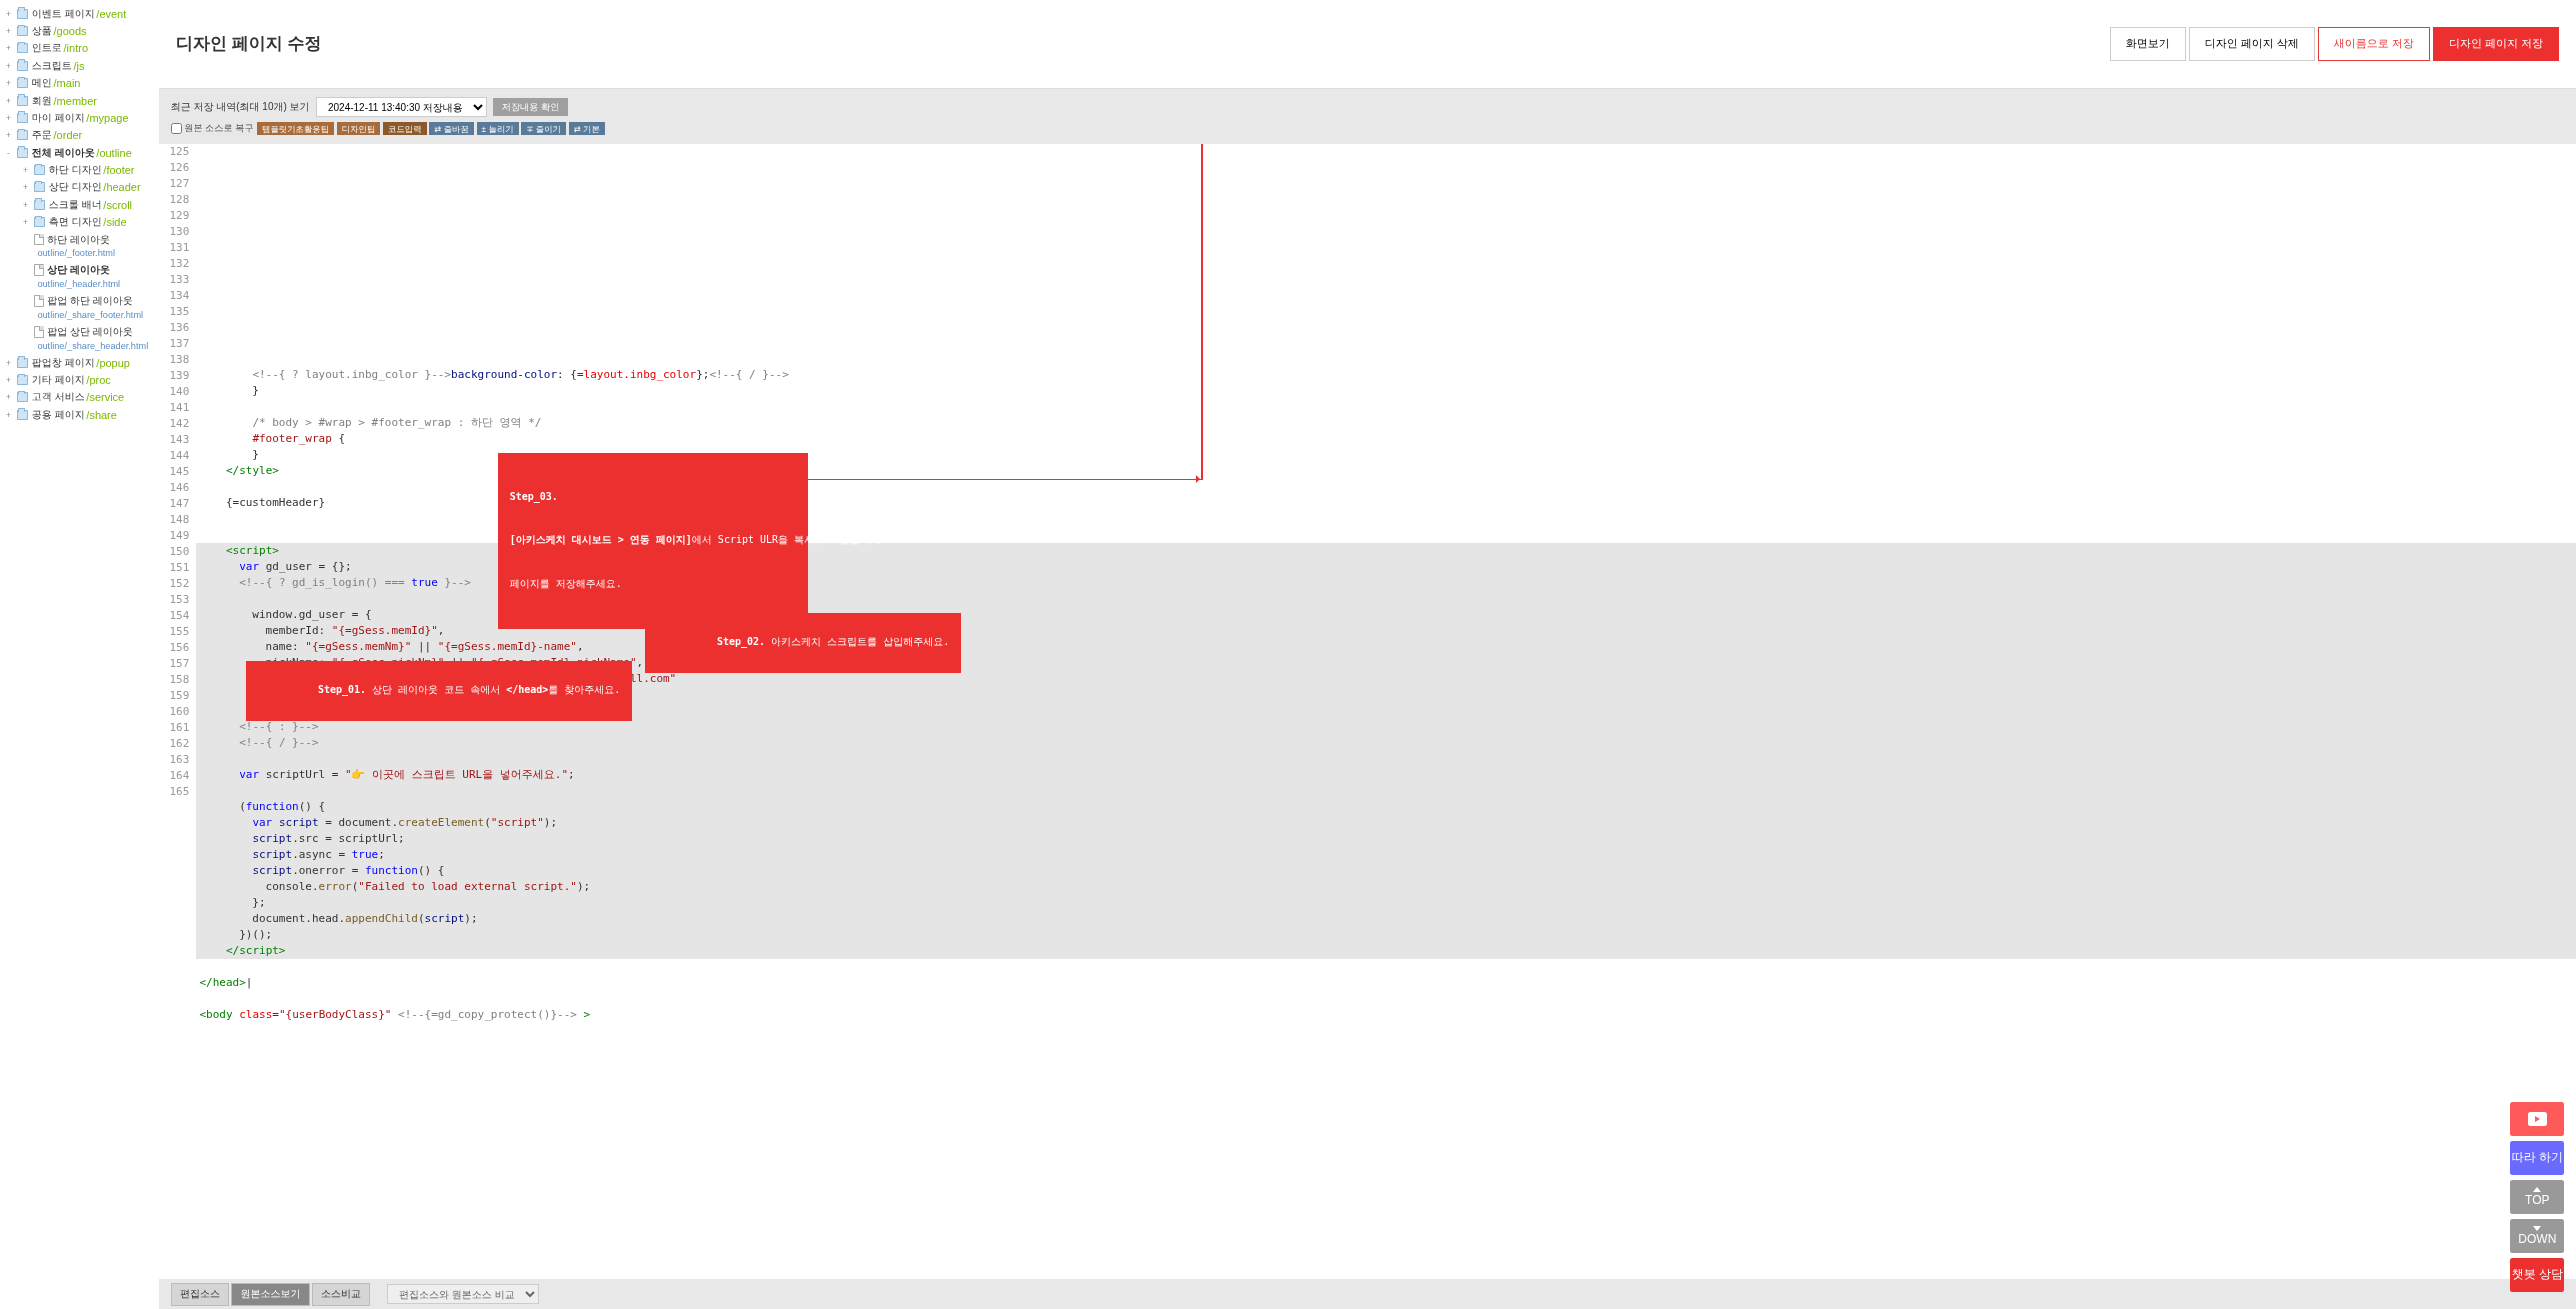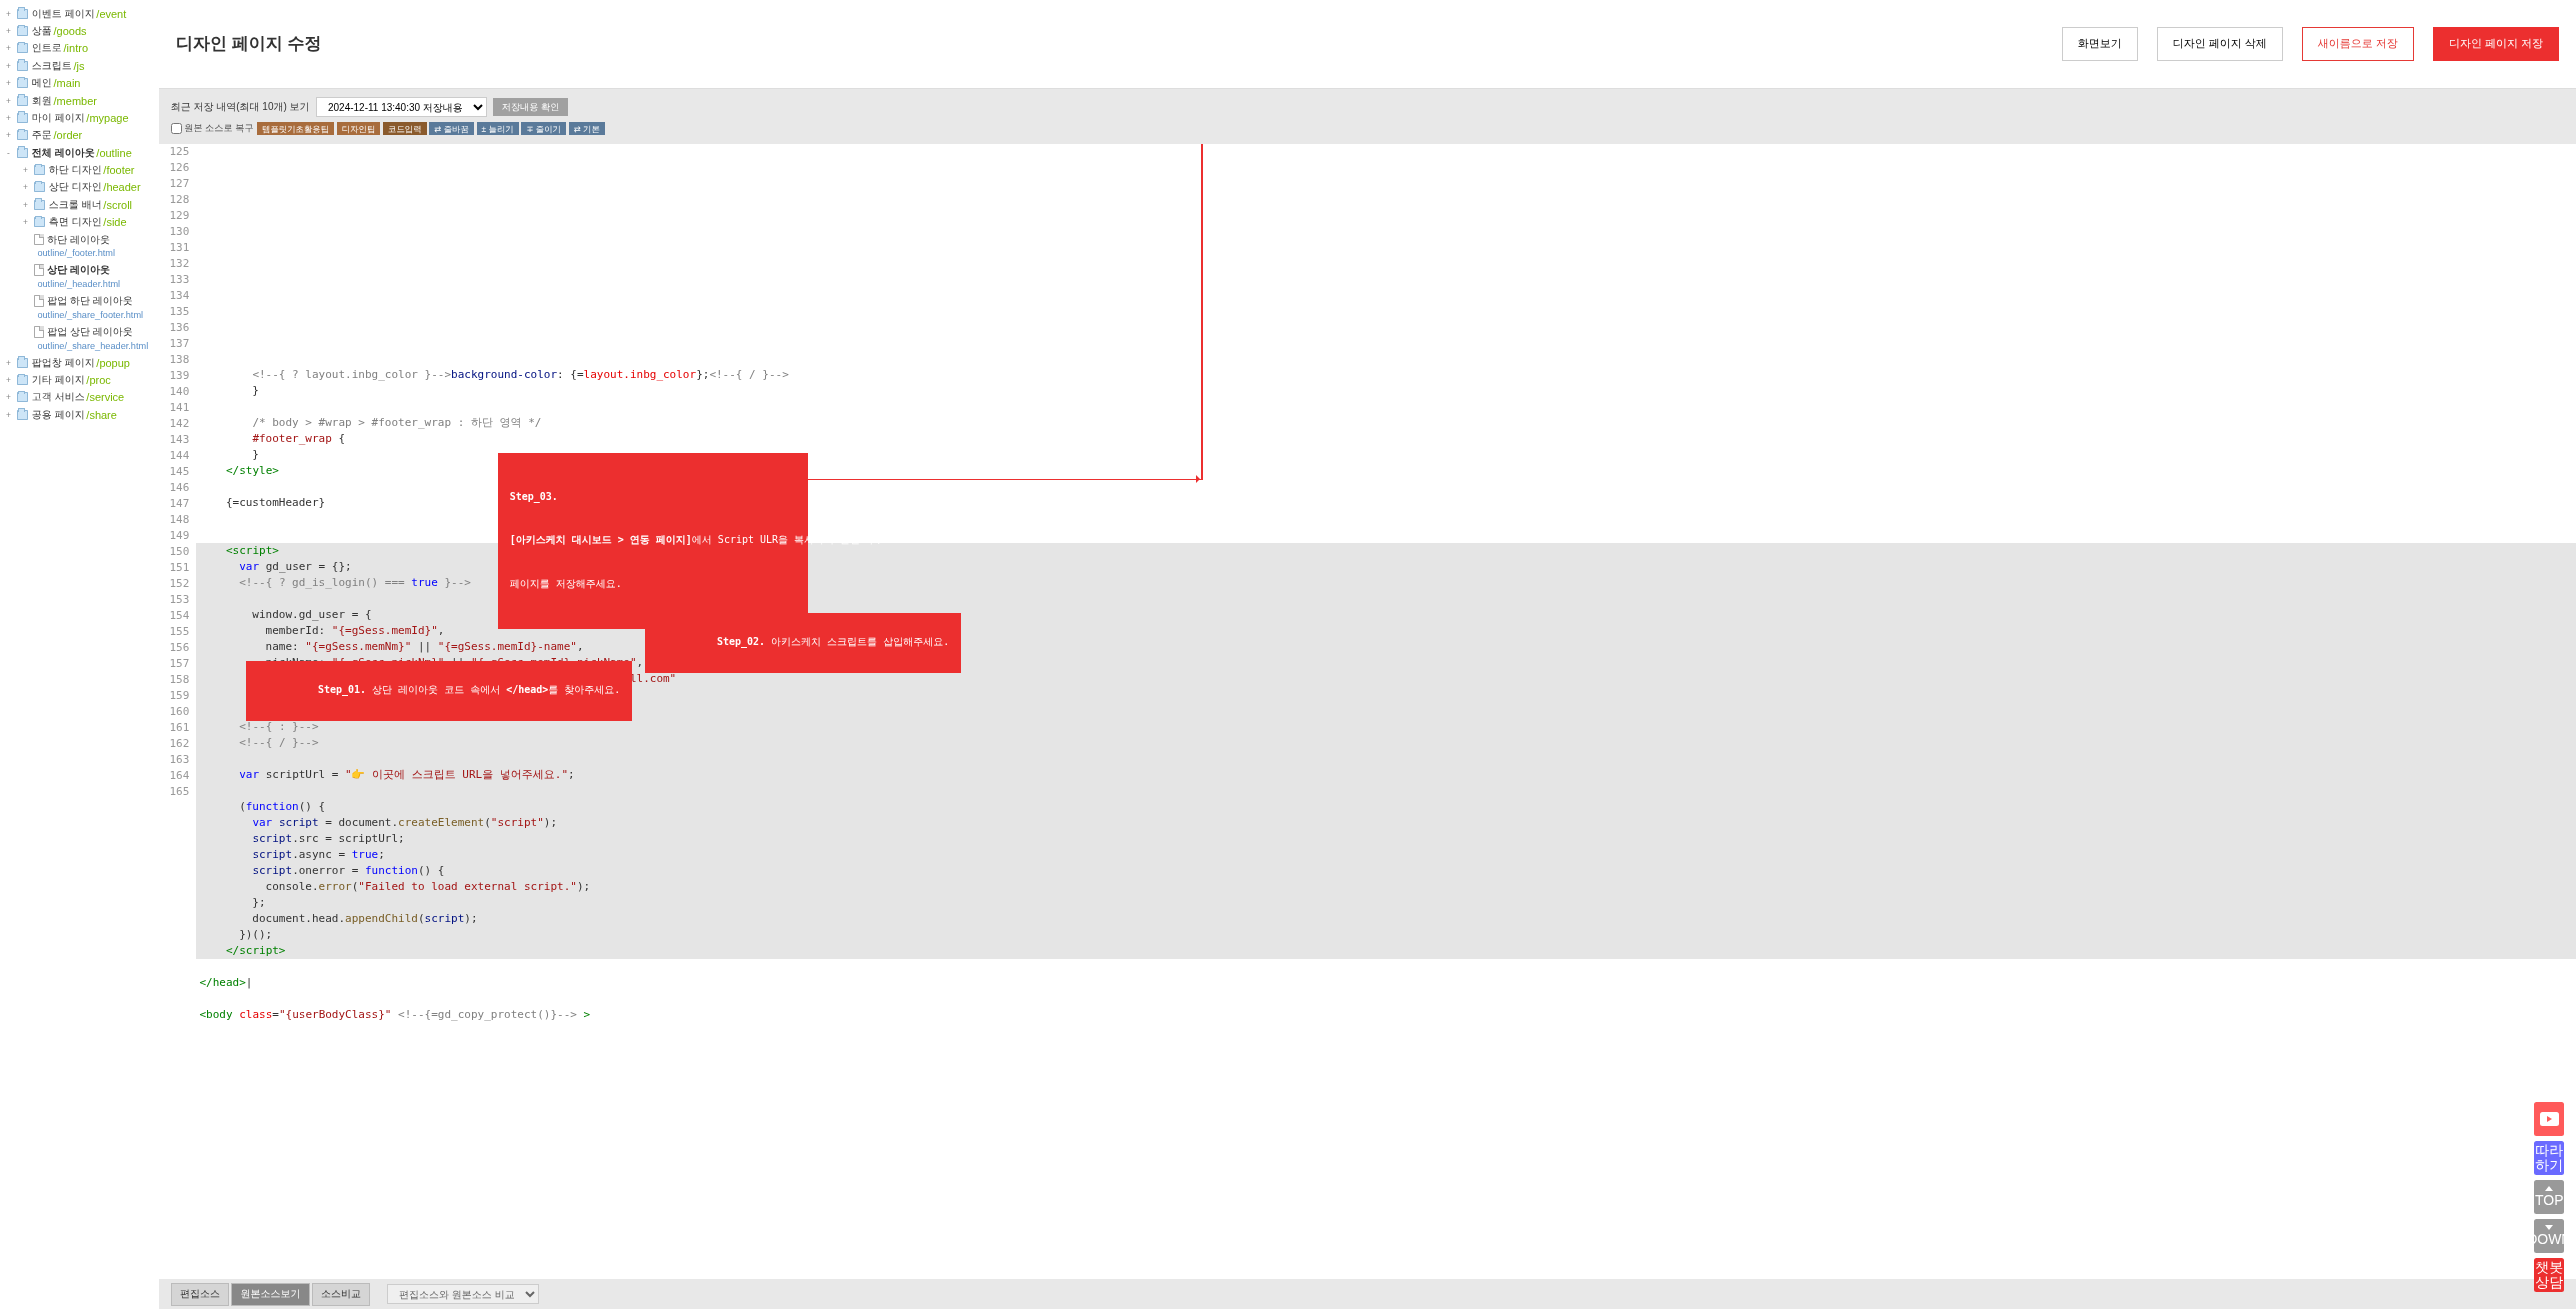--- a/index.html
+++ b/index.html
@@ -19,21 +19,21 @@
 .tree-label { color: #333; }
 .tree-label.bold { font-weight: bold; }
 .tree-path { color: #7ab800; font-size: 11px; margin-left: 1.7px; }
 .tree-filepath { font-size: 9.2px; color: #5a8fc7; padding-left: 34px; padding-bottom: 3.4px; }
 
 
 .main { flex: 1; display: flex; flex-direction: column; overflow: hidden; }
 
 .header { display: flex; align-items: center; justify-content: space-between; padding: 27px 17px; border-bottom: 0.8px solid #ddd; }
 .header-title { font-size: 17px; font-weight: bold; }
-.header-actions { display: flex; gap: 19px; }
+.header-actions { display: flex; gap: 3px; }
 .btn { padding: 8.4px 15px; font-size: 11px; border: 0.8px solid #ccc; background: #fff; cursor: pointer; }
 .btn.outline-red { border-color: #e53935; color: #e53935; }
 .btn.red { background: #ec2f2f; border-color: #ec2f2f; color: #fff; }
 
 .toolbar { background: #e8e8e8; padding: 8.4px 11.7px; }
 .toolbar-row1 { display: flex; align-items: center; gap: 6.7px; margin-bottom: 5px; }
 .toolbar-label { font-size: 10px; color: #333; }
 .toolbar-select { padding: 2.5px 6.7px; font-size: 10px; border: 0.8px solid #ccc; background: #fff; min-width: 168px; }
 .btn-sm-gray { padding: 2.5px 8.4px; font-size: 9.2px; background: #a0a0a0; color: #fff; border: none; cursor: pointer; }
 .toolbar-row2 { display: flex; align-items: center; gap: 3.4px; }
@@ -67,21 +67,21 @@
 .callout-arrow-right::after { content: ""; position: absolute; right: -1.7px; top: -5px; border: 4.2px solid transparent; border-left-color: #ec2f2f; }
 
 
 .footer-tabs { display: flex; align-items: center; background: #e8e8e8; padding: 3.4px 11.7px; gap: 0; font-size: 10px; }
 .ftab { padding: 3.4px 8.4px; background: #d5d5d5; cursor: pointer; border: 0.8px solid #bbb; }
 .ftab.active { background: #888; color: #fff; }
 .footer-select { margin-left: 17px; font-size: 10px; padding: 2.5px 6.7px; border: 0.8px solid #ccc; min-width: 151px; color: #666; }
 
 
 .float-btns { position: fixed; right: 11.7px; bottom: 17px; display: flex; flex-direction: column; gap: 5px; z-index: 50; }
-.float-btn { width: 30px; height: 34px; background: #999; color: #fff; display: flex; align-items: center; justify-content: center; font-size: 14px; text-align: center; border-radius: 2.5px; cursor: pointer; flex-direction: column; line-height: 1.1; }
+.float-btn { width: 54px; height: 34px; background: #999; color: #fff; display: flex; align-items: center; justify-content: center; font-size: 12px; text-align: center; border-radius: 2.5px; cursor: pointer; flex-direction: column; line-height: 1.1; }
 .float-btn.yt { background: #ff5a5a; }
 .float-btn.fo { background: #6a6aff; color: #fff; }
 .float-btn.chat { background: #ec2f2f; }
 .tri-up { width: 0; height: 0; border-left: 4.2px solid transparent; border-right: 4.2px solid transparent; border-bottom: 5px solid #fff; margin-bottom: 1.7px; }
 .tri-down { width: 0; height: 0; border-left: 4.2px solid transparent; border-right: 4.2px solid transparent; border-top: 5px solid #fff; margin-bottom: 1.7px; }
 .yt-icon { width: 18.4px; height: 13.4px; background: #fff; border-radius: 2.5px; position: relative; }
 .yt-icon::after { content: ""; position: absolute; left: 6.7px; top: 3.4px; border: 3.4px solid transparent; border-left: 5px solid #ff5a5a; }
 </style>
 </head>
 <body>

